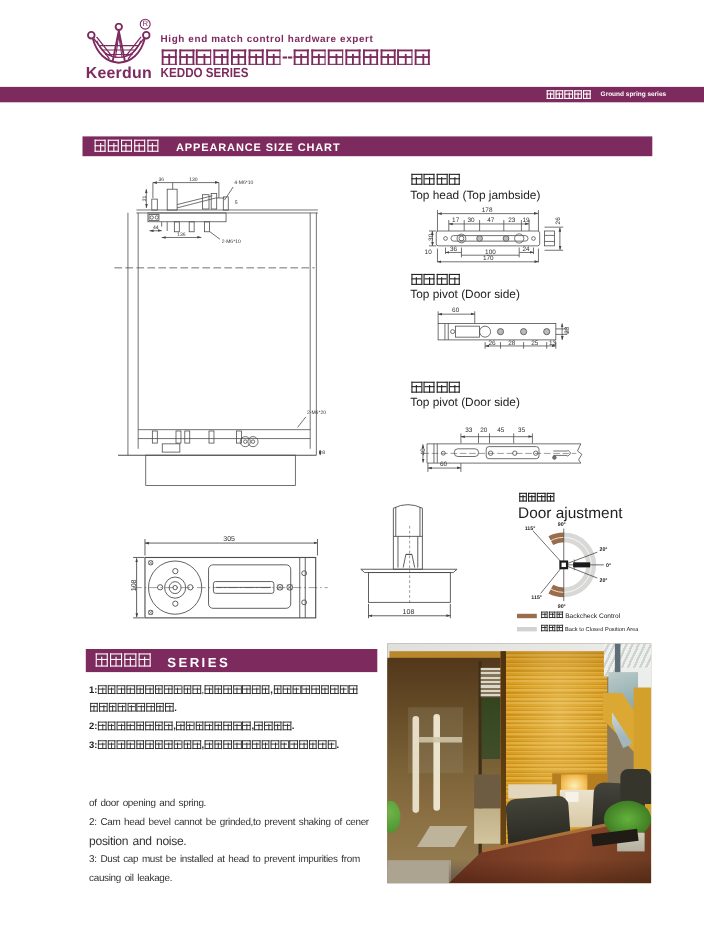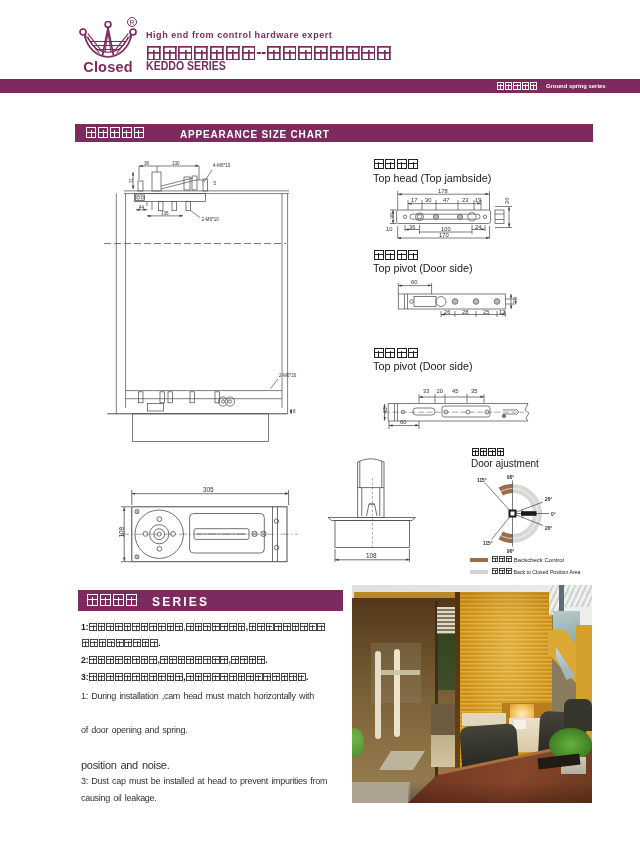--- a/index.html
+++ b/index.html
@@ -29,36 +29,36 @@
 <path d="M6.2 14 L20.5 32.5 M8.8 12.6 L23 30.5" stroke-width="1.2"></path>
 <path d="M51.8 14 L37.5 32.5 M49.2 12.6 L35 30.5" stroke-width="1.2"></path>
 <path d="M5.5 14.5 C9 27.5,17.5 35.5,29 36 C40.5 35.5,49 27.5,52.5 14.5"></path>
 <path d="M9 16 C12.5 25.5,19.5 30.8,29 31.2 C38.5 30.8,45.5 25.5,49 16" stroke-width="1.1"></path>
 <path d="M11.5 20.5 L46.5 20.5 M13.5 24.5 L44.5 24.5 M16.5 28.5 L41.5 28.5" stroke-width="1"></path>
 </g>
 </svg>
 
 <div class="abs" style="left:127px;top:17px;width:10px;height:10px;border:1px solid #7d2a5e;border-radius:50%;color:#7d2a5e;font-size:7px;line-height:10px;text-align:center;font-family:'Liberation Sans'">R</div>
 
-<div class="abs" style="left:70px;top:59px;width:76px;text-align:center;color:#7d2a5e;font-size:14.5px;font-weight:bold;letter-spacing:.2px">Closed</div>
-
-<div class="abs" style="left:146px;top:30px;color:#7d2a5e;font-size:9px;font-weight:bold;letter-spacing:.55px">High end from control hardware expert</div>
+<div class="abs" style="left:70px;top:59px;width:76px;text-align:center;color:#7d2a5e;font-size:14.5px;font-weight:bold;letter-spacing:.2px">Keerdun</div>
+
+<div class="abs" style="left:146px;top:30px;color:#7d2a5e;font-size:9px;font-weight:bold;letter-spacing:.55px">High end match control hardware expert</div>
 
 <div class="abs" style="left:146px;top:43px;color:#7d2a5e;font-size:15.8px;font-weight:bold;--g:#7d2a5e;--t:1.7px;letter-spacing:0"><i class="z"></i><i class="z"></i><i class="z"></i><i class="z"></i><i class="z"></i><i class="z"></i><i class="z"></i><span style="letter-spacing:-.5px;vertical-align:2px">--</span><i class="z"></i><i class="z"></i><i class="z"></i><i class="z"></i><i class="z"></i><i class="z"></i><i class="z"></i><i class="z"></i></div>
 
 <div class="abs" style="left:146px;top:59px;color:#7d2a5e;font-size:12px;font-weight:bold;letter-spacing:0;transform:scaleX(.88);transform-origin:0 0">KEDDO SERIES</div>
 
 <div class="abs" style="left:0;top:79px;width:640px;height:14px;background:#7d2a5e"></div>
 
 <div class="abs" style="left:496px;top:81px;color:#fff;font-size:8.4px;font-weight:bold;--g:#fff;--t:1px"><i class="z"></i><i class="z"></i><i class="z"></i><i class="z"></i><i class="z"></i></div>
 <div class="abs" style="left:546px;top:83px;color:#fff;font-size:5.9px;font-weight:bold">Ground spring series</div>
 
 <div class="abs" style="left:75px;top:124px;width:518px;height:18px;background:#7d2a5e"></div>
 <div class="abs" style="left:85px;top:126px;color:#fff;font-size:12px;font-weight:bold;--g:#fff;--t:1.3px"><i class="z"></i><i class="z"></i><i class="z"></i><i class="z"></i><i class="z"></i></div>
-<div class="abs" style="left:180px;top:128.5px;color:#fff;font-size:10px;font-weight:bold;letter-spacing:.8px">APPEARANCE SIZE CHART</div>
+<div class="abs" style="left:160px;top:128.5px;color:#fff;font-size:10px;font-weight:bold;letter-spacing:.8px">APPEARANCE SIZE CHART</div>
 
 <svg class="abs" style="left:100px;top:156px" width="260" height="300" viewBox="100 156 260 300">
 <defs>
 <marker id="ar" markerWidth="3.8" markerHeight="2.8" refX="3.6" refY="1.6" orient="auto" markerUnits="userSpaceOnUse">
 <path d="M3.8 1.4 L0 0.2 L0 2.6 Z" fill="#444"></path>
         </marker>
 <marker id="ar2" markerWidth="3.8" markerHeight="2.8" refX="0.2" refY="1.4" orient="auto" markerUnits="userSpaceOnUse">
 <path d="M0 1.4 L3.8 0.2 L3.8 2.6 Z" fill="#444"></path>
         </marker>
 </defs>
@@ -292,21 +292,21 @@
 <path d="M372.4 478 L372.4 548" stroke-dasharray="2.5 2" stroke-width="0.5"></path>
 <path d="M335 559.8 L409.4 559.8" marker-start="url(#ar2)" marker-end="url(#ar)"></path>
 <path d="M335 549 L335 562 M409.4 549 L409.4 562"></path>
 </g>
 <g fill="#333" font-size="6.4px" font-family="Liberation Sans">
 <text x="366" y="557.8">108</text>
 </g>
 </svg>
 
 <div class="abs" style="left:471px;top:447px;font-size:8.5px;font-weight:bold;color:#222;--g:#222;--t:1px"><i class="z"></i><i class="z"></i><i class="z"></i><i class="z"></i></div>
-<div class="abs" style="left:471px;top:458px;font-size:10px;color:#222">Door ajustment</div>
+<div class="abs" style="left:471px;top:458px;font-size:14px;color:#222">Door ajustment</div>
 
 <svg class="abs" style="left:462px;top:468px" width="100" height="92" viewBox="462 468 100 92">
 <g>
 <path d="M512.5 484 A29.5 29.5 0 0 1 512.5 543 L512.5 534 A20.5 20.5 0 0 0 512.5 493 Z" fill="#d8d8d6"></path>
 <path d="M498.6 487.4 A29.5 29.5 0 0 1 512.5 484 L512.5 493 A20.5 20.5 0 0 0 502.9 495.4 Z" fill="#9a6c4a"></path>
 <path d="M512.5 543 A29.5 29.5 0 0 1 498.6 539.6 L502.9 531.6 A20.5 20.5 0 0 0 512.5 534 Z" fill="#9a6c4a"></path>
 <circle cx="512.5" cy="513.5" r="25" fill="none" stroke="#fff" stroke-width="0.7"></circle>
 </g>
 <g stroke="#444" stroke-width="0.7" fill="none">
 <path d="M512.5 480.5 L512.5 546.5"></path>
@@ -340,25 +340,25 @@
 <div class="abs" style="left:152px;top:594.5px;color:#fff;font-size:12px;font-weight:bold;letter-spacing:2.2px">SERIES</div>
 
 <div style="--g:#2a2a2a;--t:.85px;color:#222;font-size:8.6px;font-weight:bold;position:absolute;left:81px;width:515px;top:622px">1:<i class="z"></i><i class="z"></i><i class="z"></i><i class="z"></i><i class="z"></i><i class="z"></i><i class="z"></i><i class="z"></i><i class="z"></i><i class="z"></i><i class="z"></i><b style="font-weight:normal">,</b><i class="z"></i><i class="z"></i><i class="z"></i><i class="z"></i><i class="z"></i><i class="z"></i><i class="z"></i>,<i class="z"></i><i class="z"></i><i class="z"></i><i class="z"></i><i class="z"></i><i class="z"></i><i class="z"></i><i class="z"></i><i class="z"></i></div>
 
 <div style="--g:#2a2a2a;--t:.85px;color:#222;font-size:8.6px;font-weight:bold;position:absolute;left:81px;width:515px;top:638px"><i class="z"></i><i class="z"></i><i class="z"></i><i class="z"></i><i class="z"></i><i class="z"></i><i class="z"></i><i class="z"></i><i class="z"></i>.</div>
 
 <div style="--g:#2a2a2a;--t:.85px;color:#222;font-size:8.6px;font-weight:bold;position:absolute;left:81px;width:515px;top:655px">2:<i class="z"></i><i class="z"></i><i class="z"></i><i class="z"></i><i class="z"></i><i class="z"></i><i class="z"></i><i class="z"></i>,<i class="z"></i><i class="z"></i><i class="z"></i><i class="z"></i><i class="z"></i><i class="z"></i><i class="z"></i><i class="z"></i>,<i class="z"></i><i class="z"></i><i class="z"></i><i class="z"></i>.</div>
 
 <div style="--g:#2a2a2a;--t:.85px;color:#222;font-size:8.6px;font-weight:bold;position:absolute;left:81px;width:515px;top:672px">3:<i class="z"></i><i class="z"></i><i class="z"></i><i class="z"></i><i class="z"></i><i class="z"></i><i class="z"></i><i class="z"></i><i class="z"></i><i class="z"></i><i class="z"></i>,<i class="z"></i><i class="z"></i><i class="z"></i><i class="z"></i><i class="z"></i><i class="z"></i><i class="z"></i><i class="z"></i><i class="z"></i><i class="z"></i><i class="z"></i><i class="z"></i><i class="z"></i><i class="z"></i>.</div>
 
-<div style="position:absolute;left:81px;color:#333;font-size:9px;letter-spacing:-.3px;word-spacing:1.2px;white-space:nowrap;top:691px">1: During installation ,cam head must match horizontally with</div>
 
 
 <div style="position:absolute;left:81px;color:#333;font-size:9px;letter-spacing:-.3px;word-spacing:1.2px;white-space:nowrap;top:725px">of door opening and spring.</div>
 
+<div style="position:absolute;left:81px;color:#333;font-size:9px;letter-spacing:-.3px;word-spacing:1.2px;white-space:nowrap;top:742px">2: Cam head bevel cannot be grinded,to prevent shaking of cener</div>
 
 <div style="position:absolute;left:81px;color:#333;font-size:11px;letter-spacing:-.3px;word-spacing:1.2px;white-space:nowrap;top:759px">position and noise.</div>
 
 <div style="position:absolute;left:81px;color:#333;font-size:9px;letter-spacing:-.3px;word-spacing:1.2px;white-space:nowrap;top:776px">3: Dust cap must be installed at head to prevent impurities from</div>
 
 <div style="position:absolute;left:81px;color:#333;font-size:9px;letter-spacing:-.3px;word-spacing:1.2px;white-space:nowrap;top:793px">causing oil leakage.</div>
 
 <div class="abs" style="left:352px;top:585px;width:240px;height:218px;overflow:hidden;background:#8a7a5e">
 
  <div class="abs" style="left:0;top:0;width:240px;height:15px;background:linear-gradient(90deg,#dfdfdd,#ececea)"></div>

